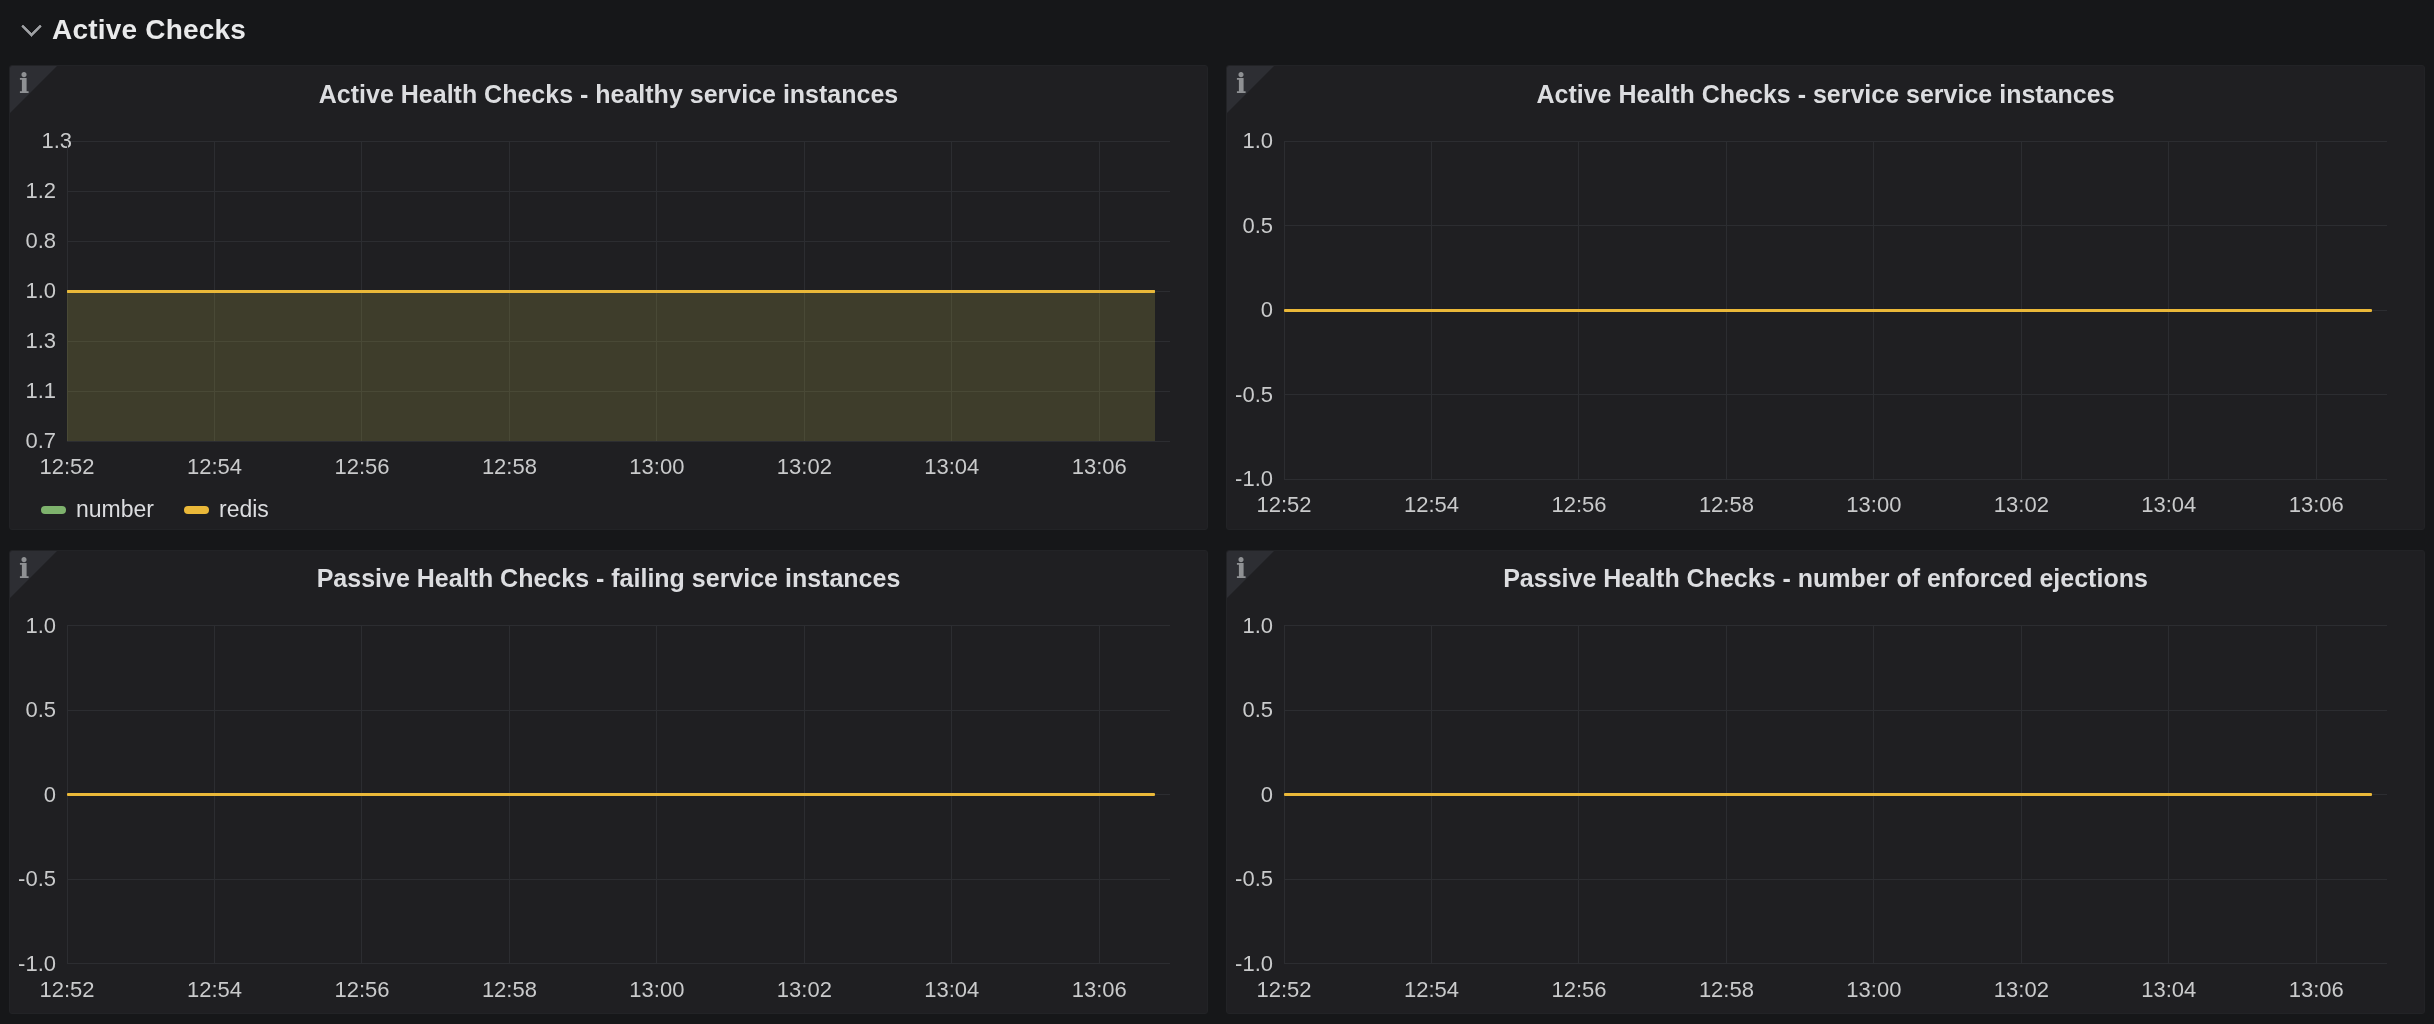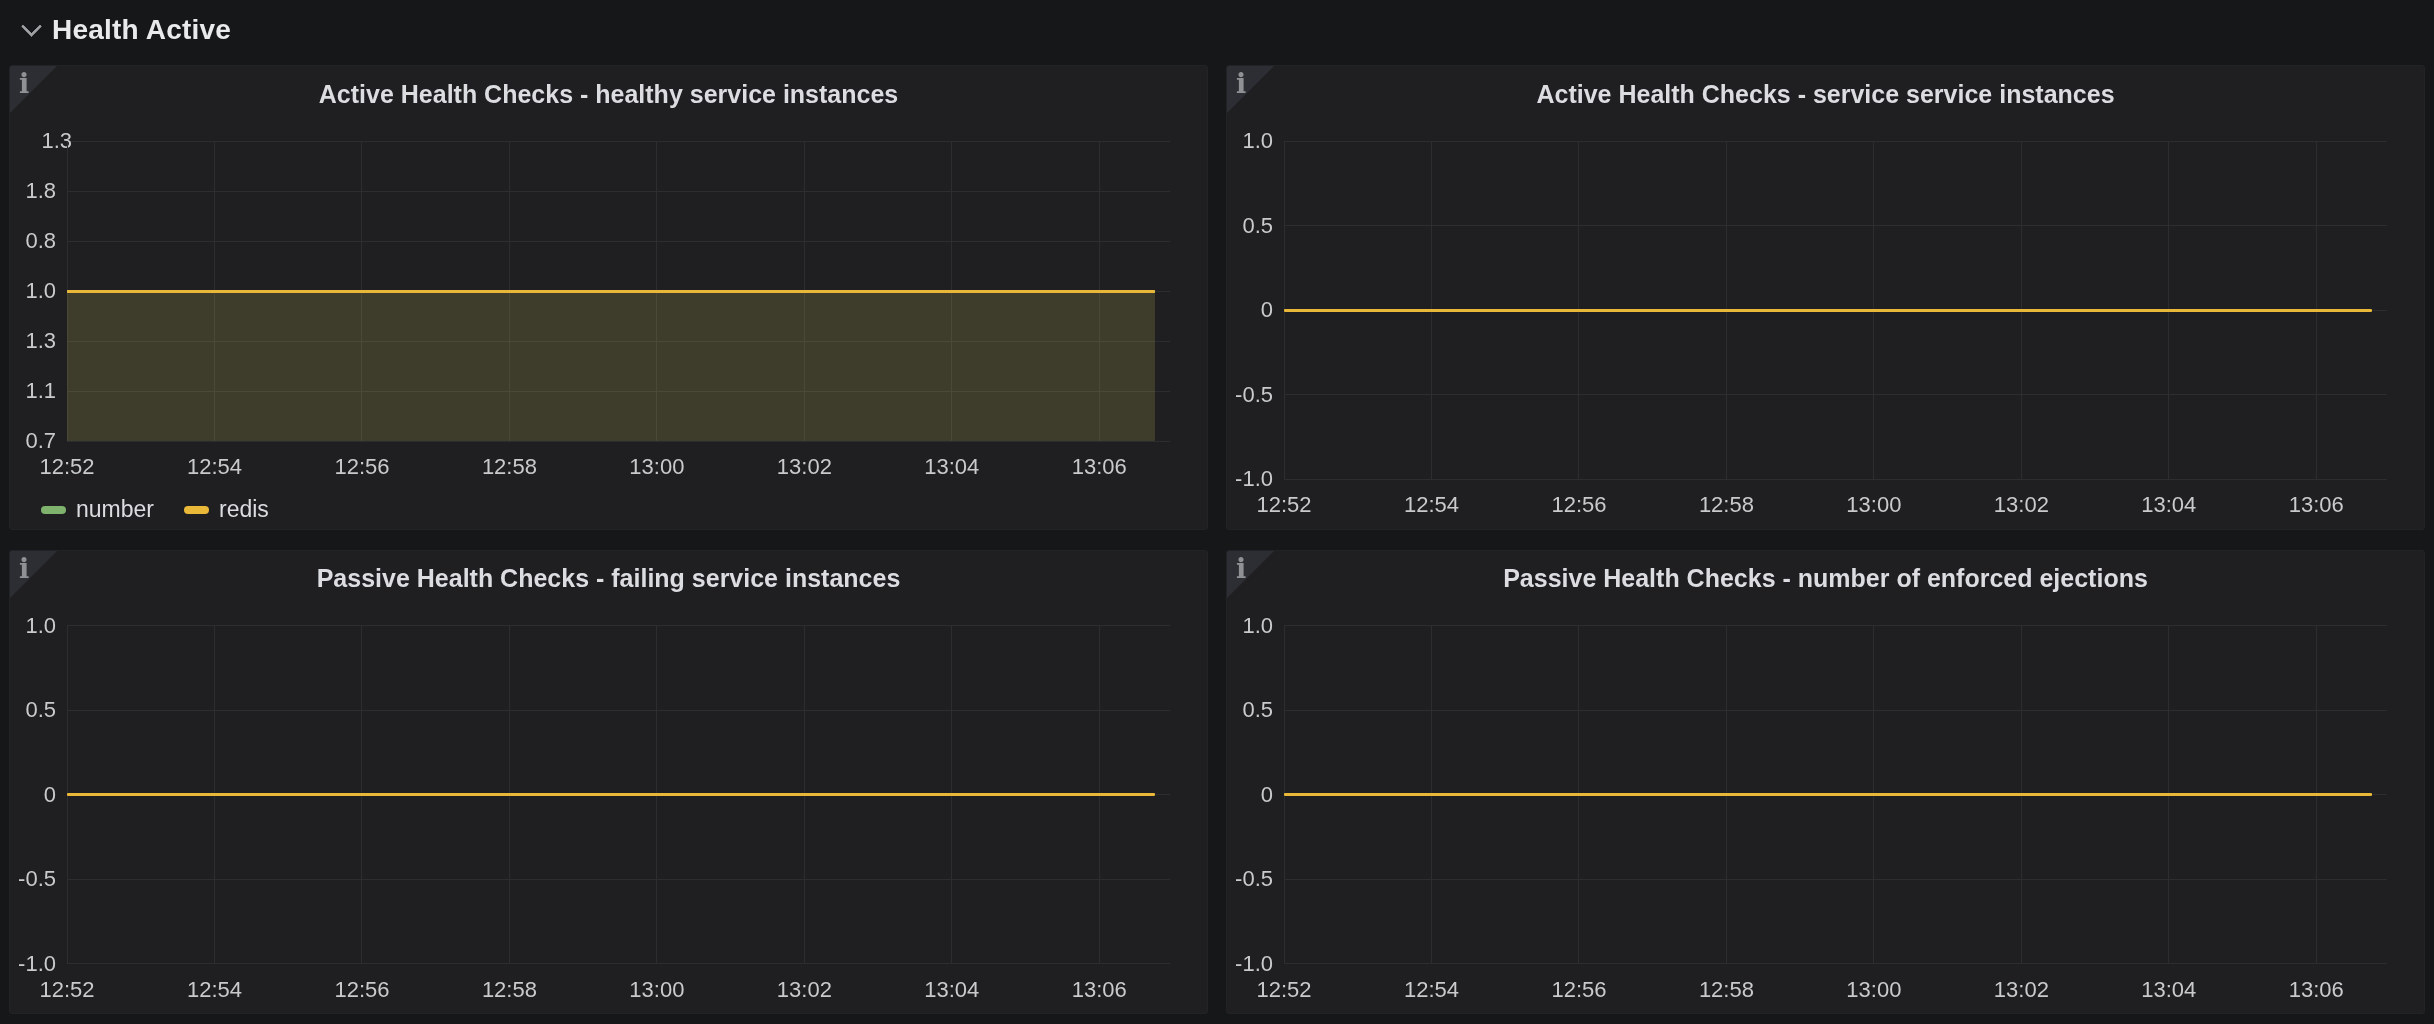--- a/index.html
+++ b/index.html
@@ -71,37 +71,37 @@
   }
   .legend-item { display:flex; align-items:center; cursor:pointer; }
   .legend-swatch { width:25px; height:8px; border-radius:4px; margin-right:10px; }
   .legend-label { font-size:23px; color:#dcdde0; }
 </style>
 </head>
 <body>
 
 <div class="row-header">
   <span class="chevron"></span>
-  <span class="row-title">Health Active</span>
+  <span class="row-title">Active Checks</span>
 </div>
 
 <div class="grid">
 
   <div class="panel">
     <div class="panel-header">
       <div class="panel-title">Active Health Checks - healthy service instances</div>
       <div class="info-corner">
           <i class="info-glyph">i</i>
         </div>
     </div>
     <div class="chart">
         <div class="gridline-h" style="left: 57px; width: 1103px; top: 18.5px;"></div>
         <div class="y-label" style="left: 16px; width: 46px; top: 6px;">1.3</div>
         <div class="gridline-h" style="left: 57px; width: 1103px; top: 68.5px;"></div>
-        <div class="y-label" style="left: 0px; width: 46px; top: 56px;">1.8</div>
+        <div class="y-label" style="left: 0px; width: 46px; top: 56px;">1.2</div>
         <div class="gridline-h" style="left: 57px; width: 1103px; top: 118.5px;"></div>
         <div class="y-label" style="left: 0px; width: 46px; top: 106px;">0.8</div>
         <div class="gridline-h" style="left: 57px; width: 1103px; top: 168.5px;"></div>
         <div class="y-label" style="left: 0px; width: 46px; top: 156px;">1.0</div>
         <div class="gridline-h" style="left: 57px; width: 1103px; top: 218.5px;"></div>
         <div class="y-label" style="left: 0px; width: 46px; top: 206px;">1.3</div>
         <div class="gridline-h" style="left: 57px; width: 1103px; top: 268.5px;"></div>
         <div class="y-label" style="left: 0px; width: 46px; top: 256px;">1.1</div>
         <div class="gridline-h" style="left: 57px; width: 1103px; top: 318.5px;"></div>
         <div class="y-label" style="left: 0px; width: 46px; top: 306px;">0.7</div>

